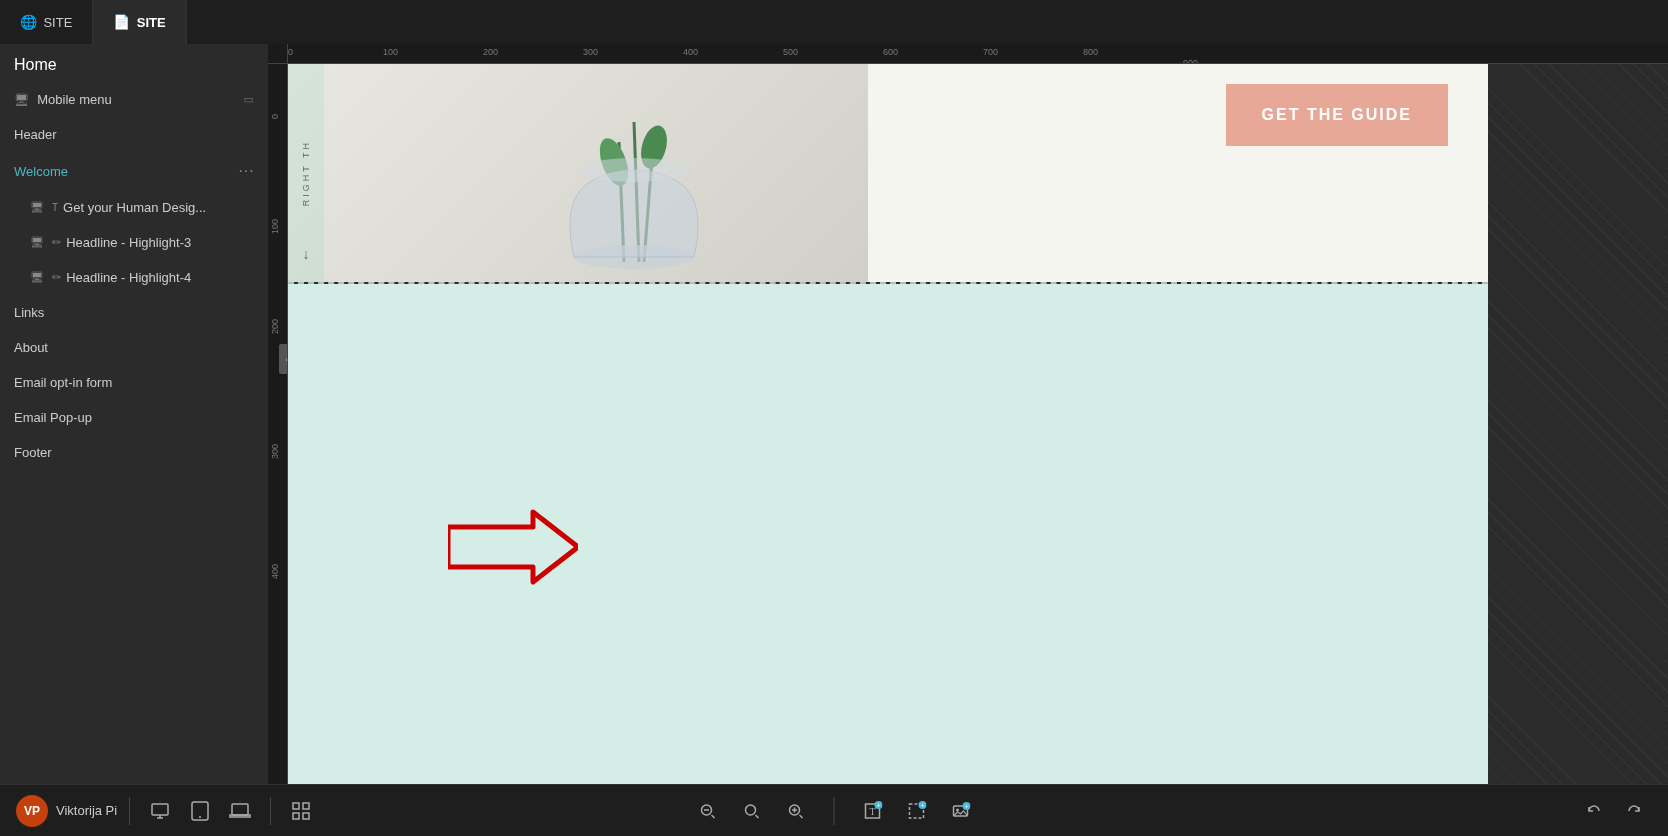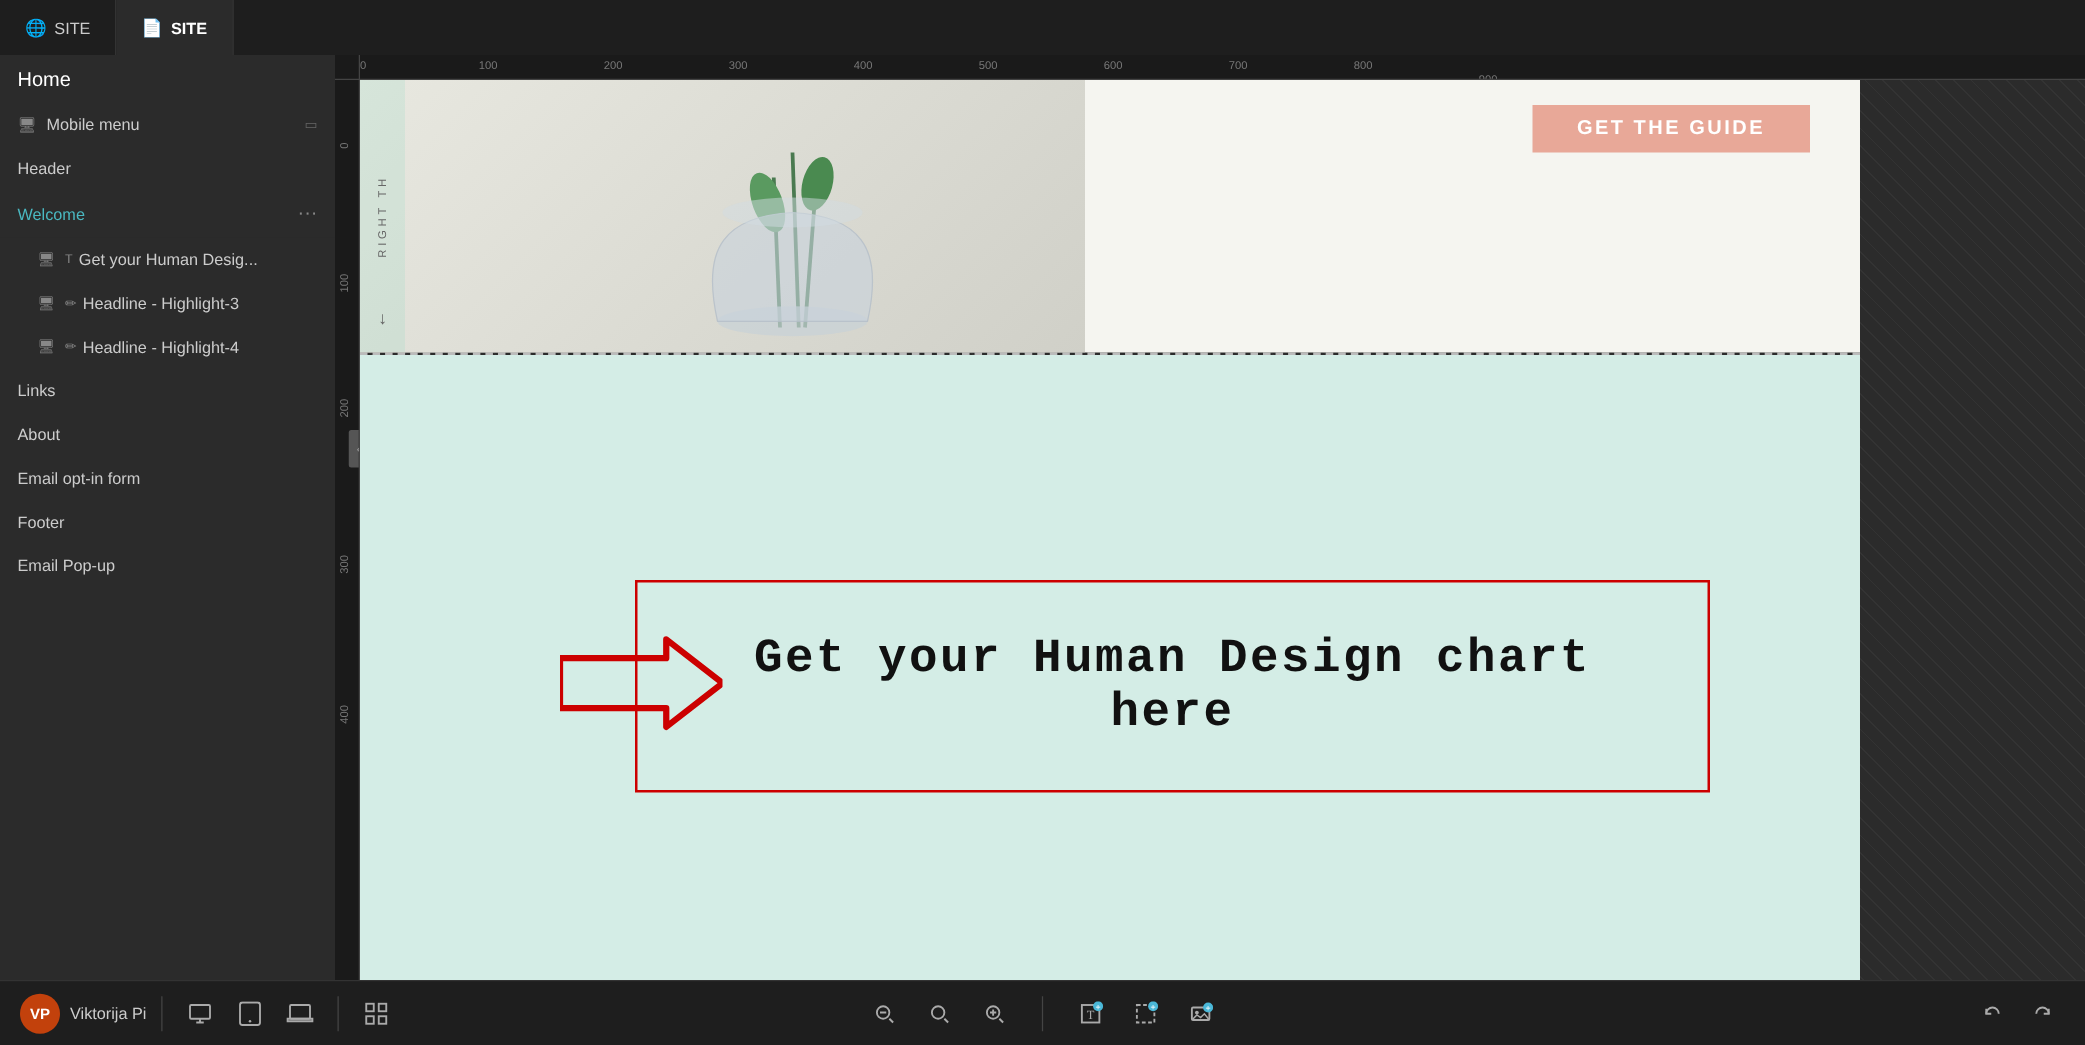--- a/index.html
+++ b/index.html
@@ -106,21 +106,21 @@
       display: flex;
       flex-direction: column;
       justify-content: flex-start;
       align-items: flex-end;
       padding: 20px 40px;
     }
     .get-guide-btn {
       background: #e8a898;
       color: #fff;
       border: none;
-      padding: 10px 36px;
+      padding: 22px 36px;
       font-size: 16px;
       font-weight: 600;
       letter-spacing: 2px;
       text-transform: uppercase;
       cursor: pointer;
     }
 
     
     .section-divider-dashed {
       border-top: 2px dashed #bbb;
@@ -333,25 +333,25 @@
 
     <div class="sidebar-item">
       <span class="item-label">About</span>
     </div>
 
     <div class="sidebar-item">
       <span class="item-label">Email opt-in form</span>
     </div>
 
     <div class="sidebar-item">
+      <span class="item-label">Email Pop-up</span>
+    </div>
+
+    <div class="sidebar-item">
       <span class="item-label">Footer</span>
-    </div>
-
-    <div class="sidebar-item">
-      <span class="item-label">Email Pop-up</span>
     </div>
   </div>
 
   <div class="canvas-with-rulers">
 
     <div class="ruler-top-row">
       <div class="ruler-corner"></div>
       <div class="ruler-top-strip">
 
         <div style="position:relative;height:100%;width:100%;">
@@ -425,23 +425,20 @@
           <div class="section-divider-dashed"></div>
 
           <div class="welcome-section">
 
             <div style="position:absolute;left:160px;top:50%;transform:translateY(-50%);">
               <svg width="130" height="80" viewBox="0 0 130 80">
                 <polygon points="0,20 85,20 85,5 130,40 85,75 85,60 0,60" fill="none" stroke="#cc0000" stroke-width="5" stroke-linejoin="round"></polygon>
               </svg>
             </div>
 
-            <div class="design-chart-box">
-              <span class="design-chart-text">Get your Human Design chart here</span>
-            </div>
           </div>
 
         </div>
       </div>
     </div>
   </div>
 </div>
 
 <div class="bottom-toolbar">
 

